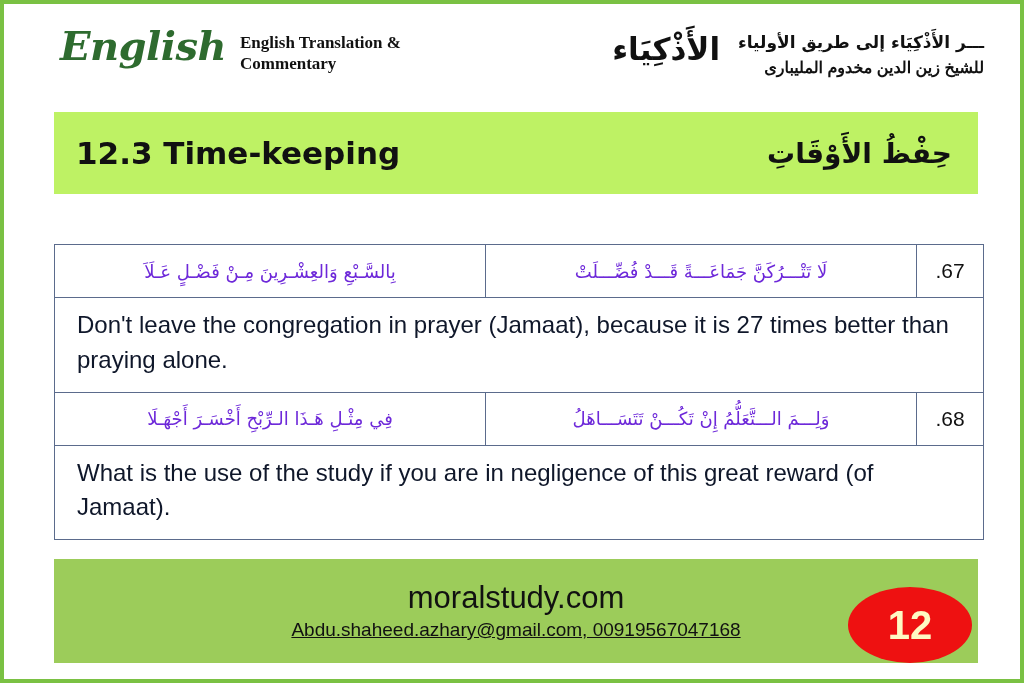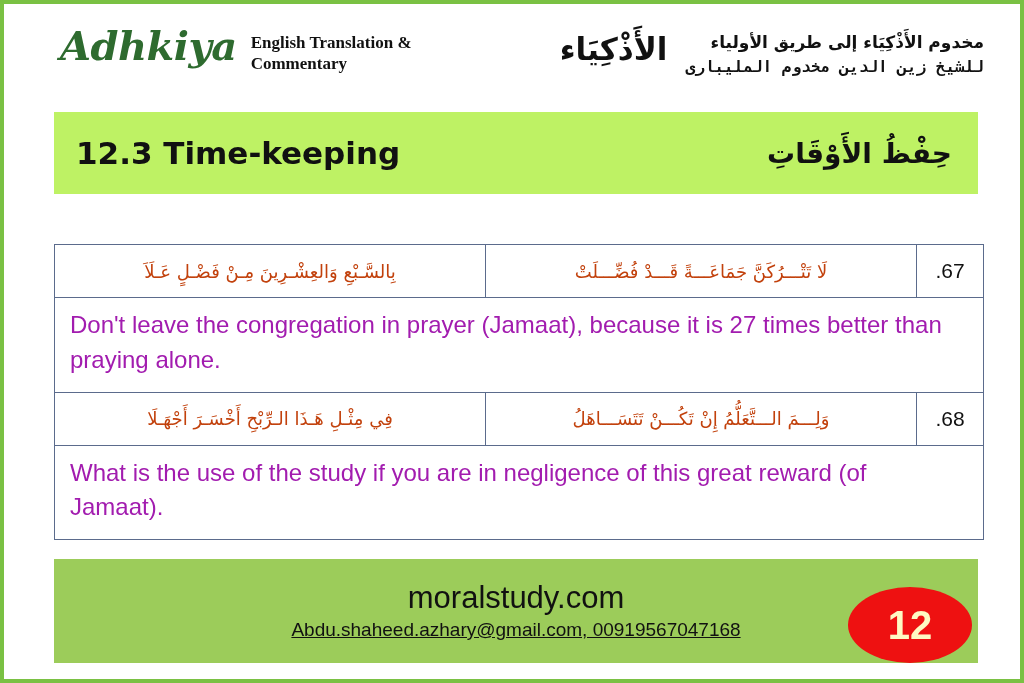--- a/index.html
+++ b/index.html
@@ -69,21 +69,21 @@
   }
   .ar-line1 {
     font-family: "DejaVu Sans", sans-serif;
     font-weight: bold;
     font-size: 17px;
     color: #111111;
     direction: rtl;
     line-height: 1.5;
   }
   .ar-line2 {
-    font-family: Liberation Mono, monospace;
+    font-family: Liberation Sans, sans-serif;
     font-weight: bold;
     font-size: 16px;
     color: #111111;
     direction: rtl;
     line-height: 1.5;
   }
   .ar-title {
     font-family: "DejaVu Sans", sans-serif;
     font-weight: bold;
     font-size: 31px;
@@ -139,34 +139,34 @@
     font-size: 21px;
     color: #111111;
     padding: 14px 4px;
     direction: rtl;
     margin-left: 17px;
   }
   .cell-ar-a, .cell-ar-b {
     padding: 10px 12px;
     font-family: "DejaVu Sans", sans-serif;
     font-size: 18px;
-    color: #c2410c;
+    color: #6d28d9;
     direction: rtl;
     text-align: center;
     white-space: nowrap;
     overflow: hidden;
   }
   .cell-ar-a { width: 406px; }
   .cell-ar-b { width: 406px; }
   .cell-trans {
-    padding: 10px 18px 14px 15px;
+    padding: 10px 18px 14px 22px;
     font-family: "Liberation Sans", sans-serif;
     font-size: 24px;
     line-height: 1.45;
-    color: #a21caf;
+    color: #0f172a;
   }
   
   .footer {
     position: absolute;
     left: 50px;
     bottom: 16px;
     width: 924px;
     height: 104px;
     background: #9ccc5a;
     display: flex;
@@ -205,26 +205,26 @@
     font-size: 40px;
   }
 </style>
 </head>
 <body>
 
 <div class="page">
 
   <div class="header">
     <div class="brand-block">
-      <div class="brand-name">Adhkiya</div>
+      <div class="brand-name">English</div>
       <div class="brand-sub">English Translation &amp; Commentary</div>
     </div>
     <div class="header-arabic">
       <div class="header-arabic-lines">
-        <div class="ar-line1">مخدوم الأَذْكِيَاء إلى طريق الأولياء</div>
+        <div class="ar-line1">ـــر الأَذْكِيَاء إلى طريق الأولياء</div>
         <div class="ar-line2">للشيخ زين الدين مخدوم المليبارى</div>
       </div>
       <div class="ar-title">الأَذْكِيَاء</div>
     </div>
   </div>
 
   <div class="section-bar">
     <div class="section-title">12.3 Time-keeping</div>
     <div class="section-title-ar">حِفْظُ الأَوْقَاتِ</div>
   </div>

